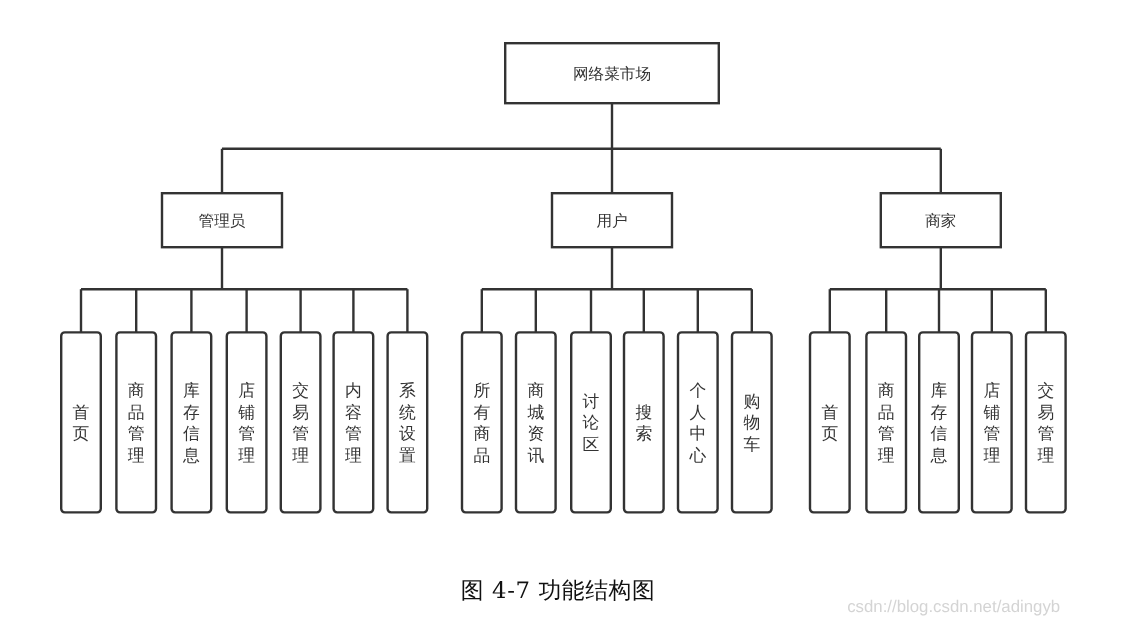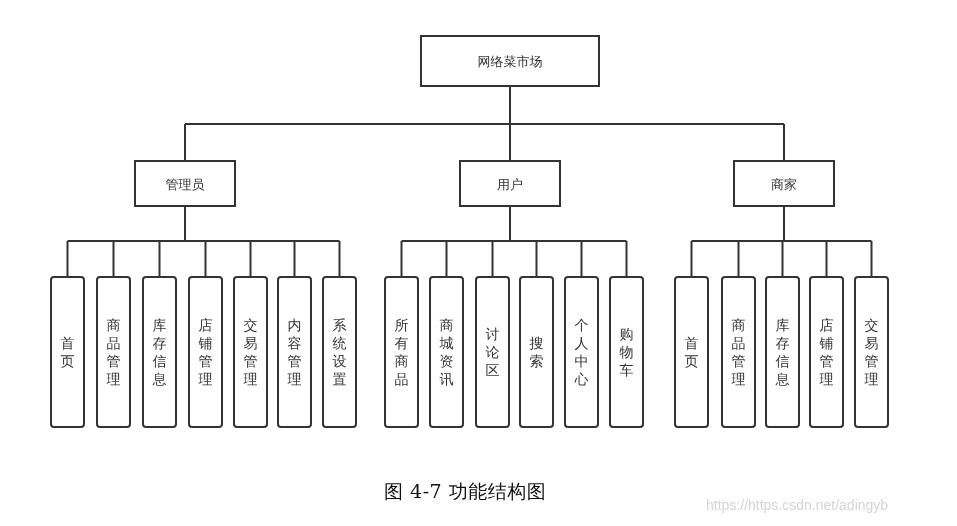--- a/index.html
+++ b/index.html
@@ -128,13 +128,13 @@
     <text x="826.5" y="384" text-anchor="middle" font-size="14" class="node-text">理</text>
     <line x1="871.5" y1="241" x2="871.5" y2="277" stroke="#333333" stroke-width="2"></line>
     <rect x="855" y="277" width="33" height="150" rx="3" ry="3" fill="#ffffff" stroke="#333333" stroke-width="2"></rect>
     <text x="871.5" y="330" text-anchor="middle" font-size="14" class="node-text">交</text>
     <text x="871.5" y="348" text-anchor="middle" font-size="14" class="node-text">易</text>
     <text x="871.5" y="366" text-anchor="middle" font-size="14" class="node-text">管</text>
     <text x="871.5" y="384" text-anchor="middle" font-size="14" class="node-text">理</text>
   </svg>
 
 <div class="caption">图 4-7  功能结构图</div>
-<div class="watermark">https://https.csdn.net/adingyb</div>
+<div class="watermark">csdn://blog.csdn.net/adingyb</div>
 
 </body></html>

